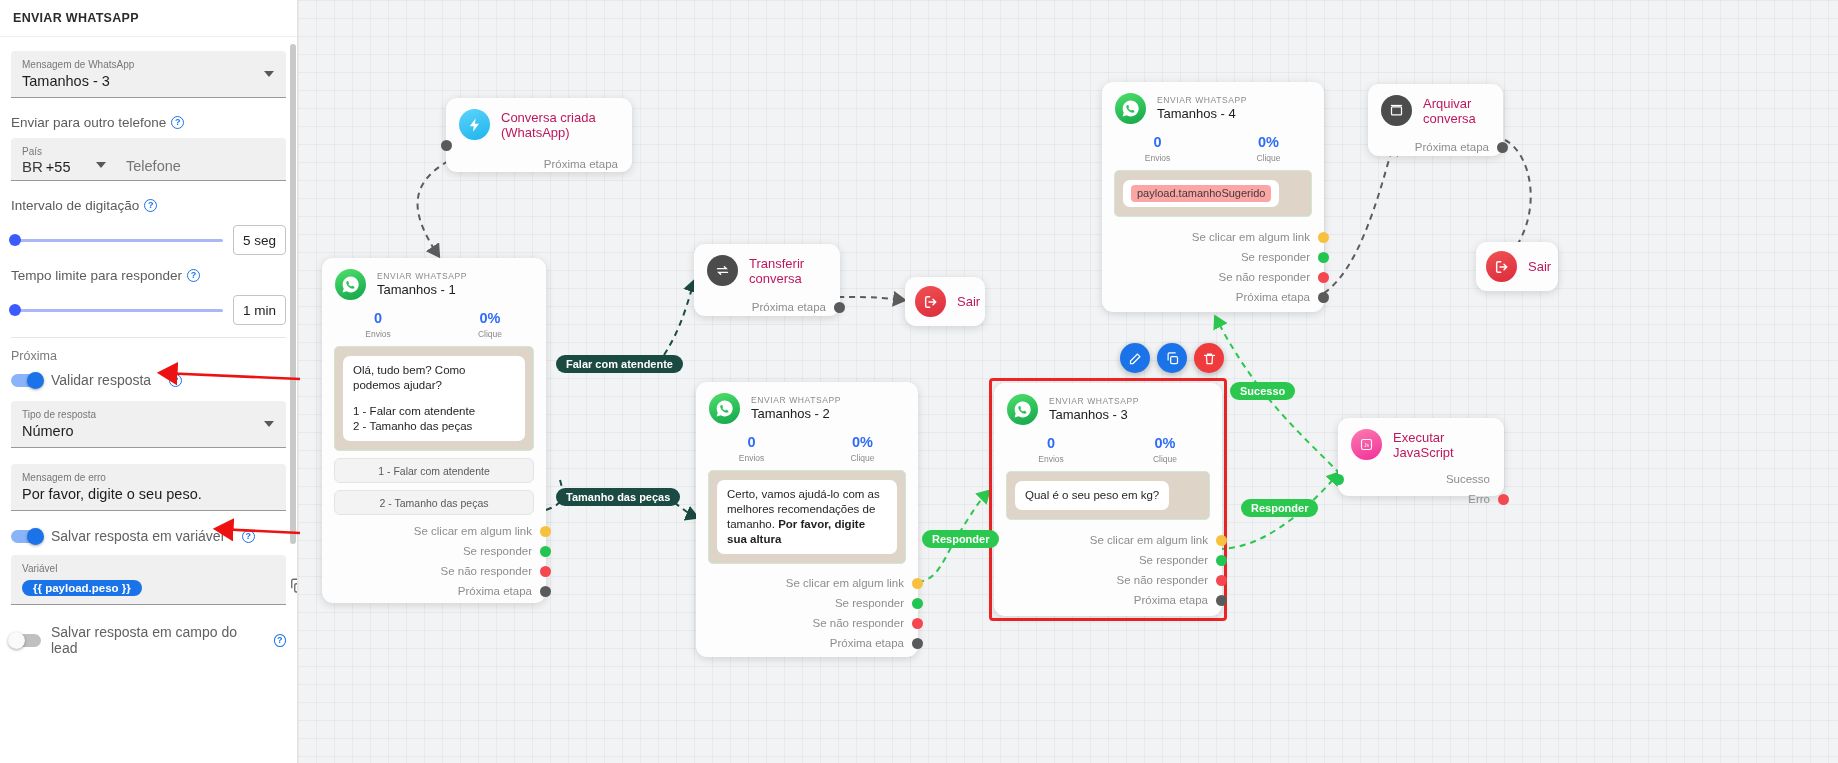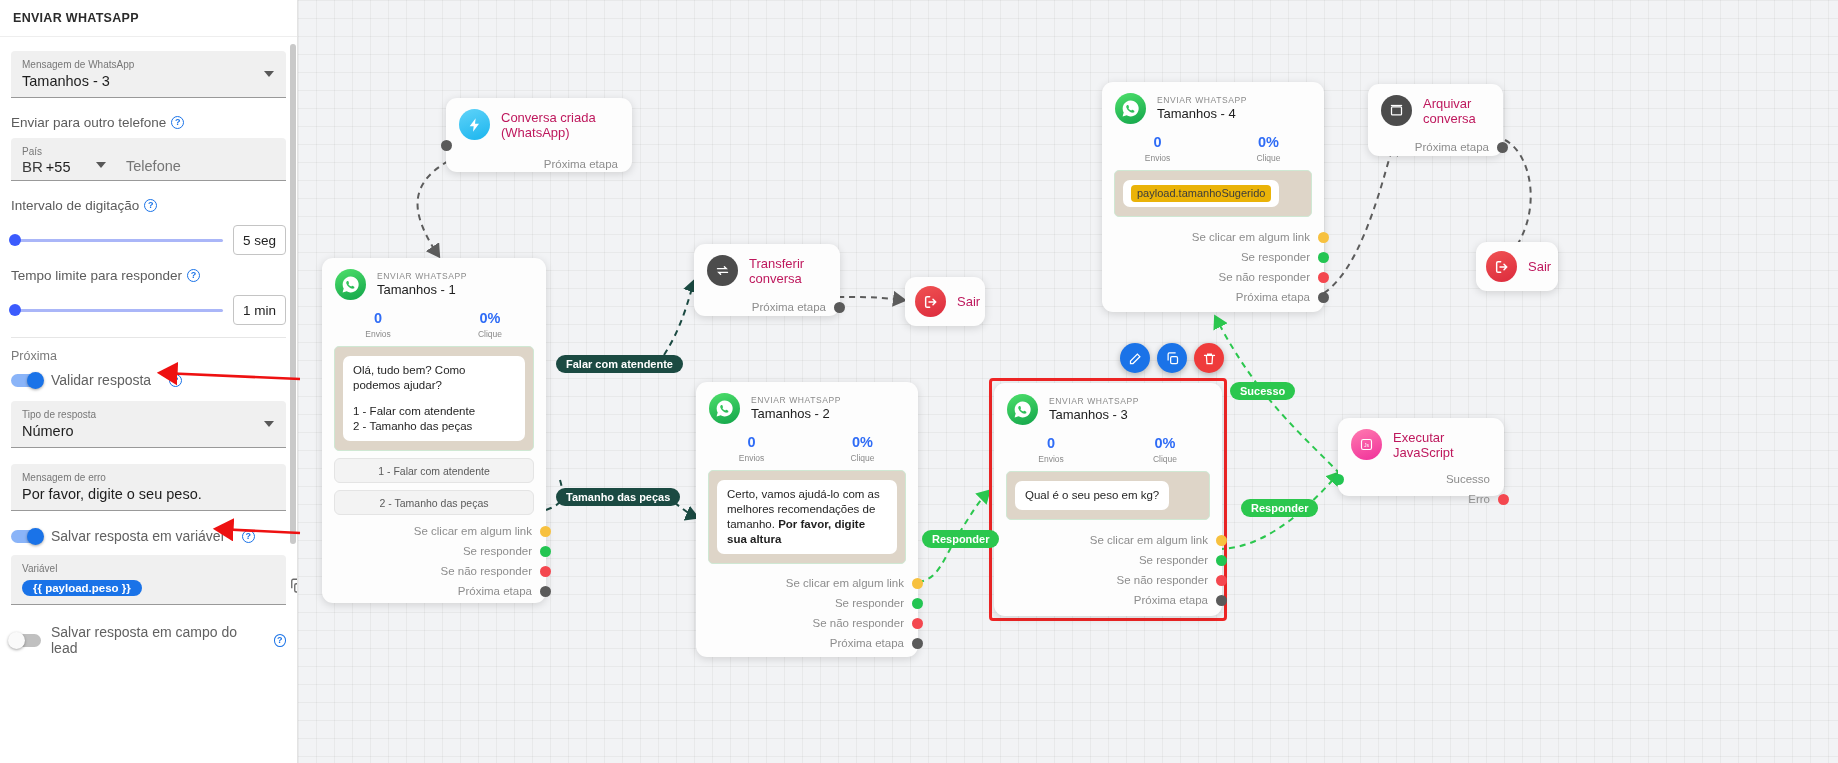--- a/index.html
+++ b/index.html
@@ -111,21 +111,21 @@
   .bubble-wrap{
     margin:0 12px;background:#ded5c8;border:1px solid #cfe8d3;border-radius:5px;
     padding:9px 8px;position:relative;overflow:hidden;
   }
   .bubble{
     background:#ffffff;border-radius:7px;padding:7px 10px;
     font-size:11.5px;color:#1f1f1f;line-height:15px;position:relative;
   }
   .bubble b{font-weight:bold;}
   .var-pill{
-    display:inline-block;background:#eab308;border-radius:4px;padding:1px 6px;
+    display:inline-block;background:#fca5a5;border-radius:4px;padding:1px 6px;
     font-size:11px;color:#3c3c3c;
   }
   .choice{
     margin:7px 12px 0 12px;background:#f3f3f3;border:1px solid #e4e4e4;
     border-radius:6px;height:23px;display:flex;align-items:center;
     justify-content:center;font-size:10.5px;color:#5a5a5a;
   }
   .out{
     display:flex;align-items:center;justify-content:flex-end;gap:0;
     padding:0 14px 0 0;height:20px;position:relative;

